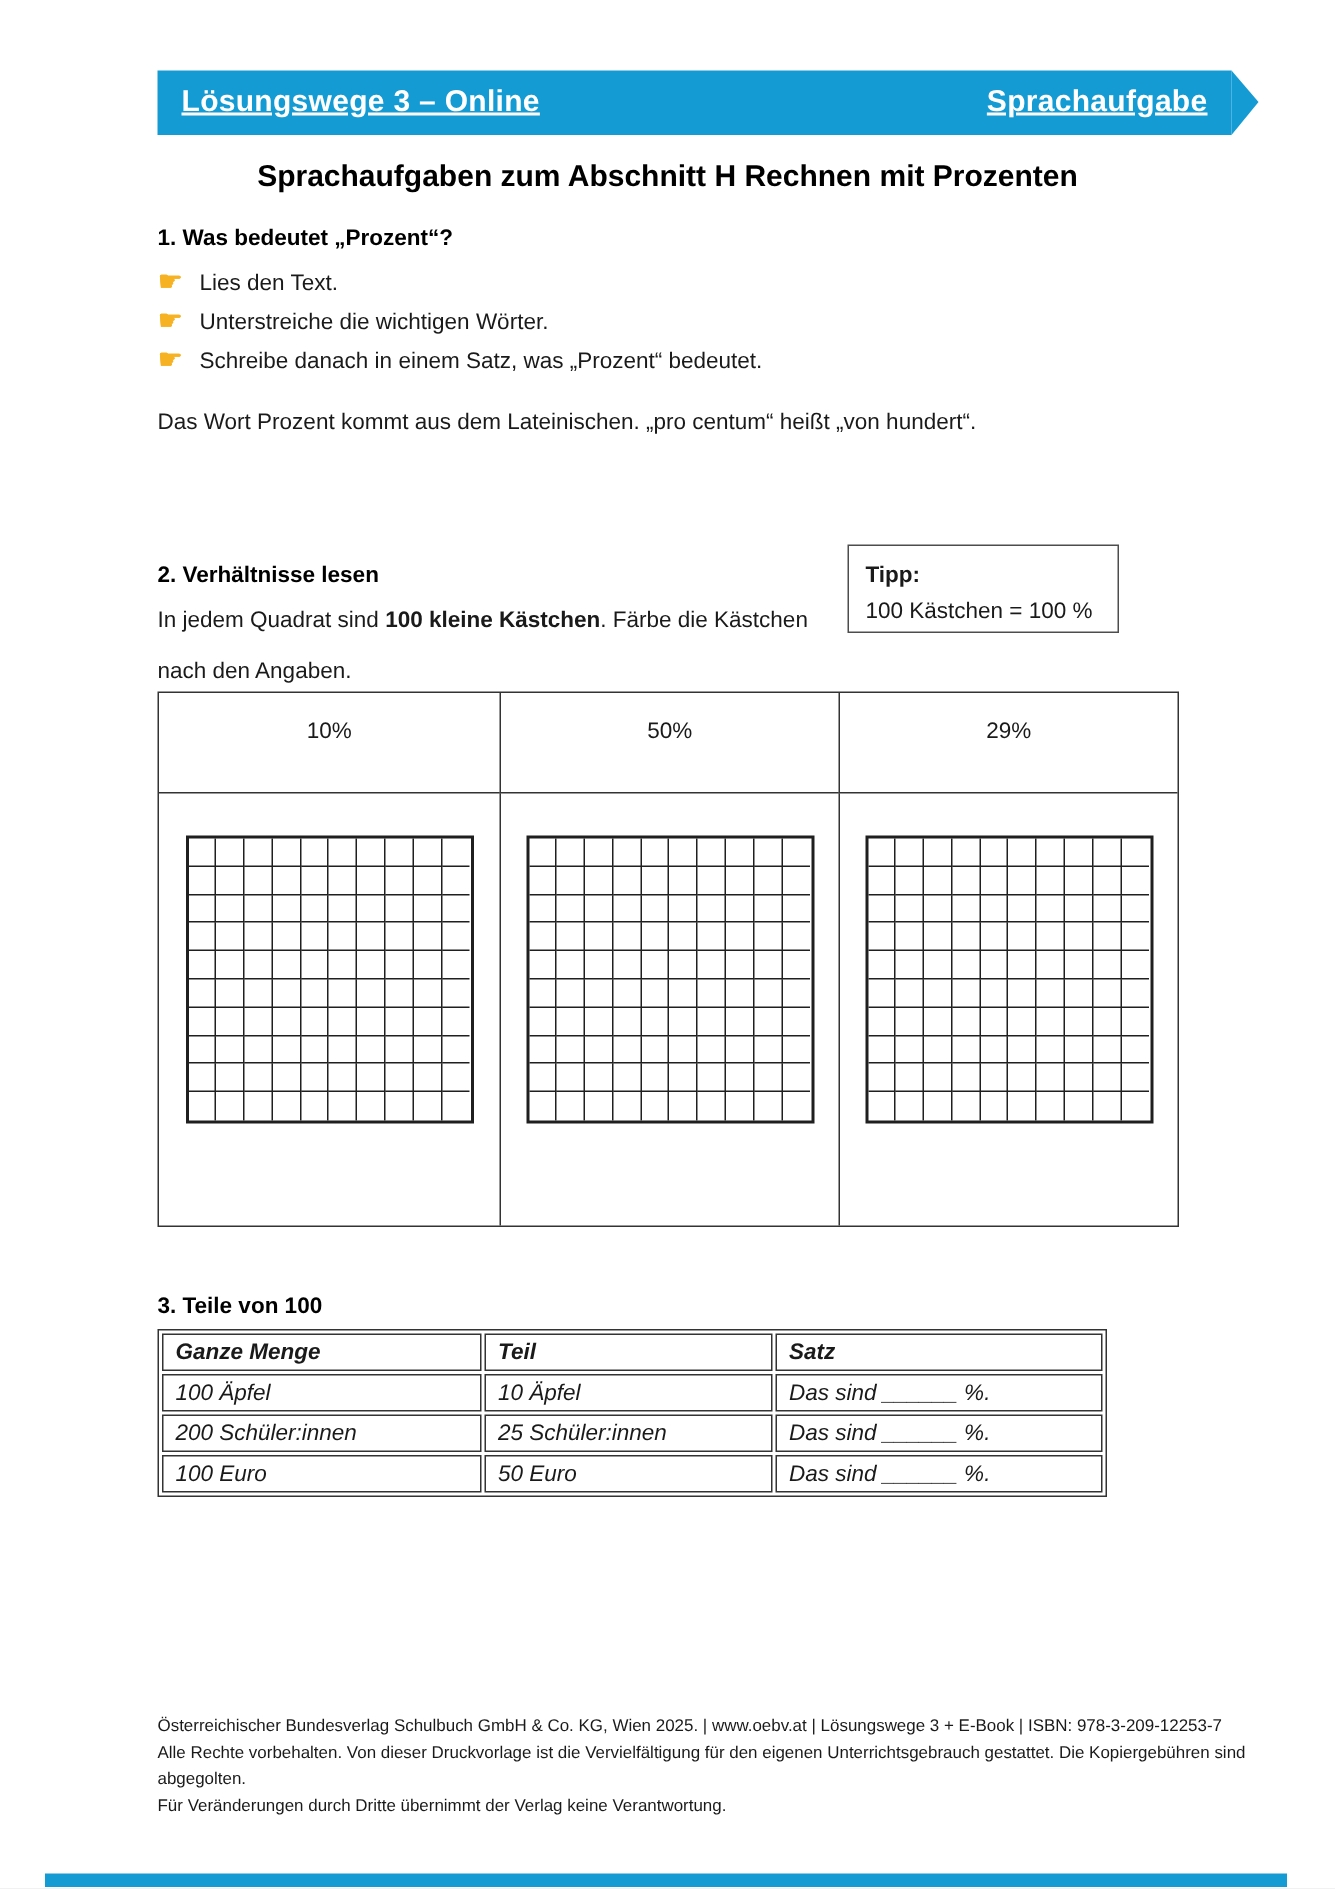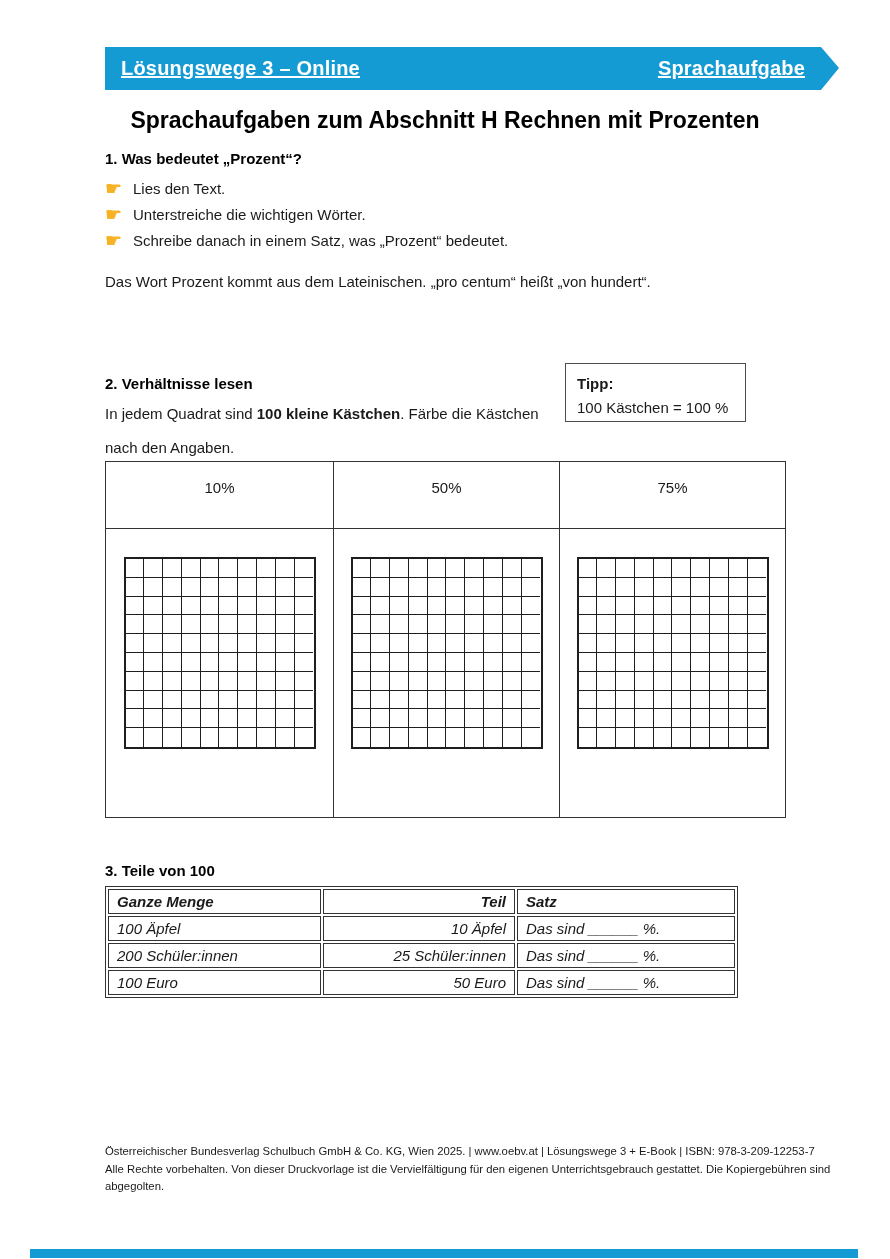--- a/index.html
+++ b/index.html
@@ -17,21 +17,21 @@
   }
   .banner .txt { color:#fff; font-weight:bold; font-size:20px; letter-spacing:.2px;text-decoration:underline; }
   .banner-tip {
     position:absolute; left:821px; top:47px; width:0; height:0;
     border-top:21px solid transparent; border-bottom:22px solid transparent;
     border-left:18px solid var(--accent);
   }
   
   .doc-title {
     position:absolute; left:105px; top:107px; width:680px;
-    text-align:center; font-weight:bold; font-size:23px; color:#000;
+    text-align:center; font-weight:bold; font-size:20px; color:#000;
   }
   
   .sec1 { position:absolute; left:105px; top:150px; width:620px; font-size:15px; }
   .sec-head { font-weight:bold; font-size:15px; color:#000; }
   .bullets { margin-top:8px; }
   .bullet { display:flex; align-items:center; height:26px; }
   .hand { color:#f7b223; font-size:19px; width:28px; flex:0 0 28px; line-height:1; text-shadow:0 0 0 #f7b223; }
   .para { position:absolute; left:105px; top:273px; width:680px; font-size:15px; }
   
   .sec2 { position:absolute; left:105px; top:361px; width:455px; font-size:15px;margin-top:14px; }
@@ -65,21 +65,21 @@
   .sec3-head { position:absolute; left:105px; top:862px; }
   table.parts {
     position:absolute; left:105px; top:886px;
     border-collapse:separate; border-spacing:2px;
     border:1px solid #333; background:#fff; font-size:15px;font-style:italic;
   }
   table.parts td {
     border:1px solid #333; padding:3px 8px; height:25px; vertical-align:middle;
   }
   table.parts tr.hd td { font-weight:bold; }
-  td.c1 { width:213px; } td.c2 { width:192px;text-align:right; } td.c3 { width:218px; }
+  td.c1 { width:213px; } td.c2 { width:192px; } td.c3 { width:218px; }
   
   .footer {
     position:absolute; left:105px; top:1143px; width:770px;
     font-size:11.3px; line-height:17.5px; color:#1a1a1a;
   }
   .bottom-bar {
     position:absolute; left:30px; top:1249px; width:828px; height:9px;
     background:var(--accent);
   }
 </style>
@@ -122,21 +122,21 @@
   </div>
 
   <div class="tipbox">
     <div class="tl">Tipp:</div>
     <div>100 Kästchen = 100 %</div>
   </div>
 
   <div class="gridtable">
     <div class="gt-h">10%</div>
     <div class="gt-h">50%</div>
-    <div class="gt-h">75%</div>
+    <div class="gt-h">29%</div>
     <div class="gt-b">
       <div class="grid10">
           <div class="cell"></div>
           <div class="cell"></div>
           <div class="cell"></div>
           <div class="cell"></div>
           <div class="cell"></div>
           <div class="cell"></div>
           <div class="cell"></div>
           <div class="cell"></div>
@@ -467,16 +467,17 @@
         <td class="c1">100 Euro</td>
         <td class="c2">50 Euro</td>
         <td class="c3">Das sind ______ %.</td>
       </tr>
     </tbody>
   </table>
 
   <div class="footer">
     <div>Österreichischer Bundesverlag Schulbuch GmbH &amp; Co. KG, Wien 2025. | www.oebv.at | Lösungswege 3 + E-Book | ISBN: 978-3-209-12253-7</div>
     <div>Alle Rechte vorbehalten. Von dieser Druckvorlage ist die Vervielfältigung für den eigenen Unterrichtsgebrauch gestattet.  Die Kopiergebühren sind abgegolten.</div>
+    <div>Für Veränderungen durch Dritte übernimmt der Verlag keine Verantwortung.</div>
   </div>
 
   <div class="bottom-bar"></div>
 </div>
 
 </body></html>

